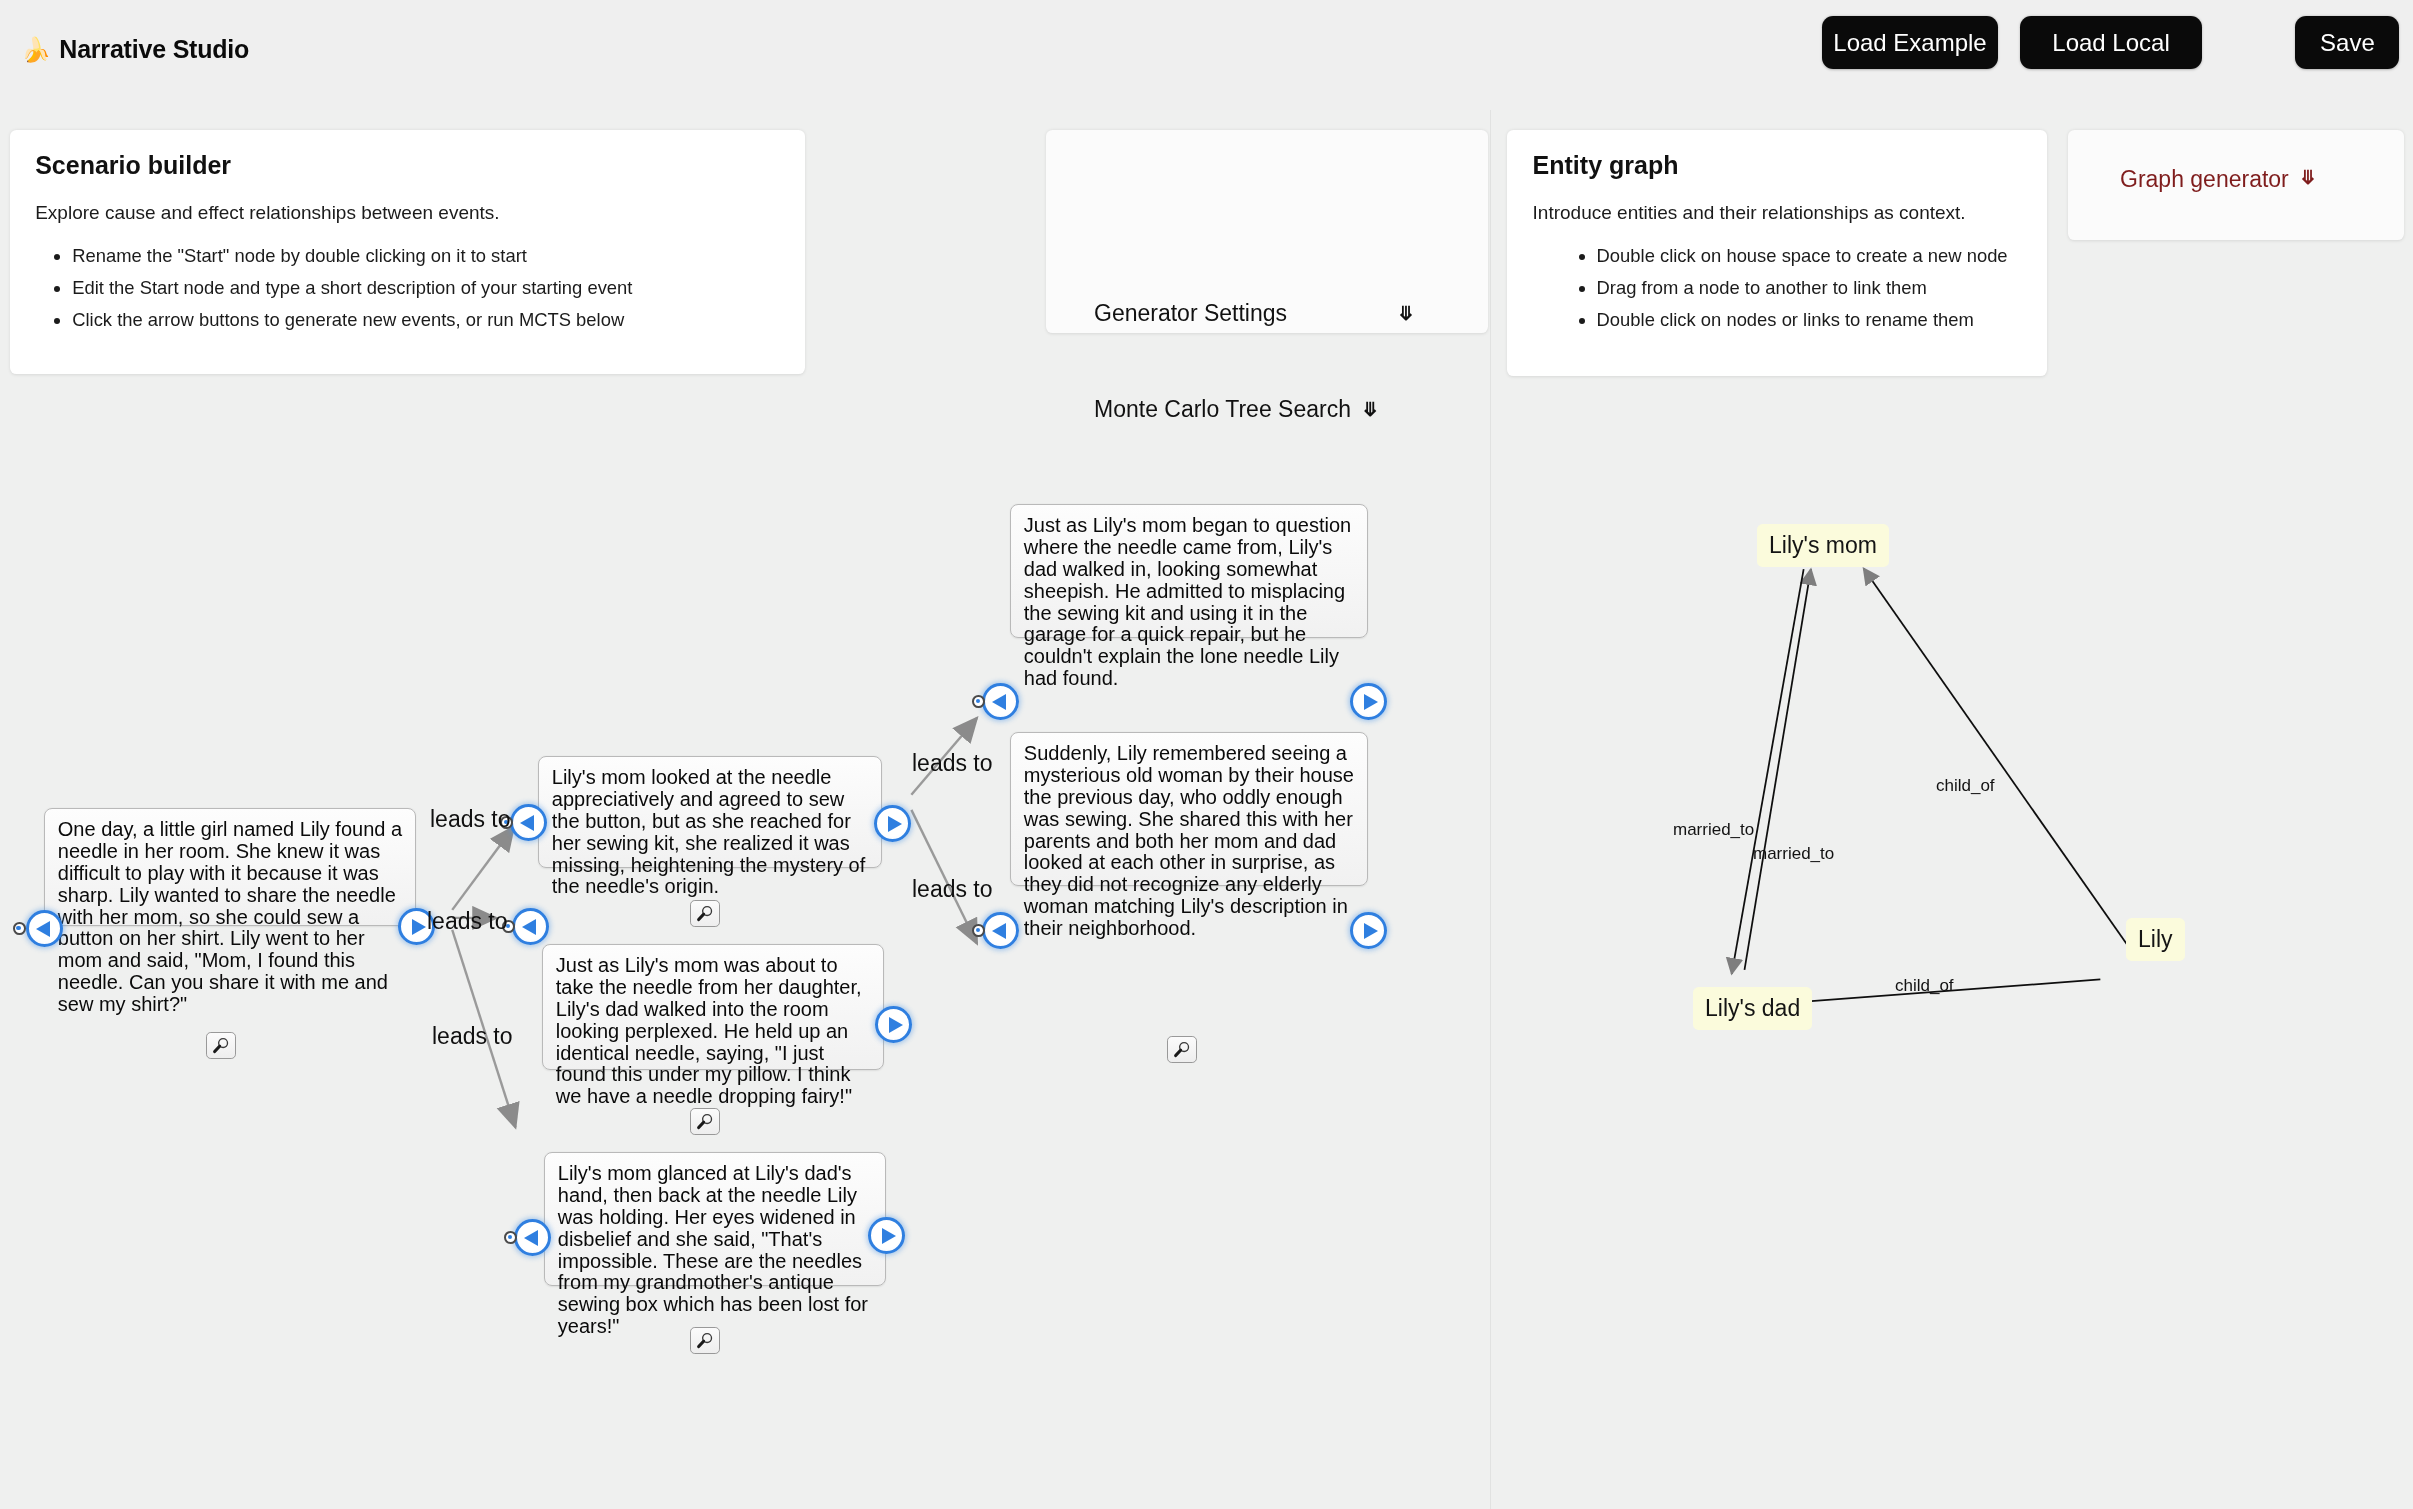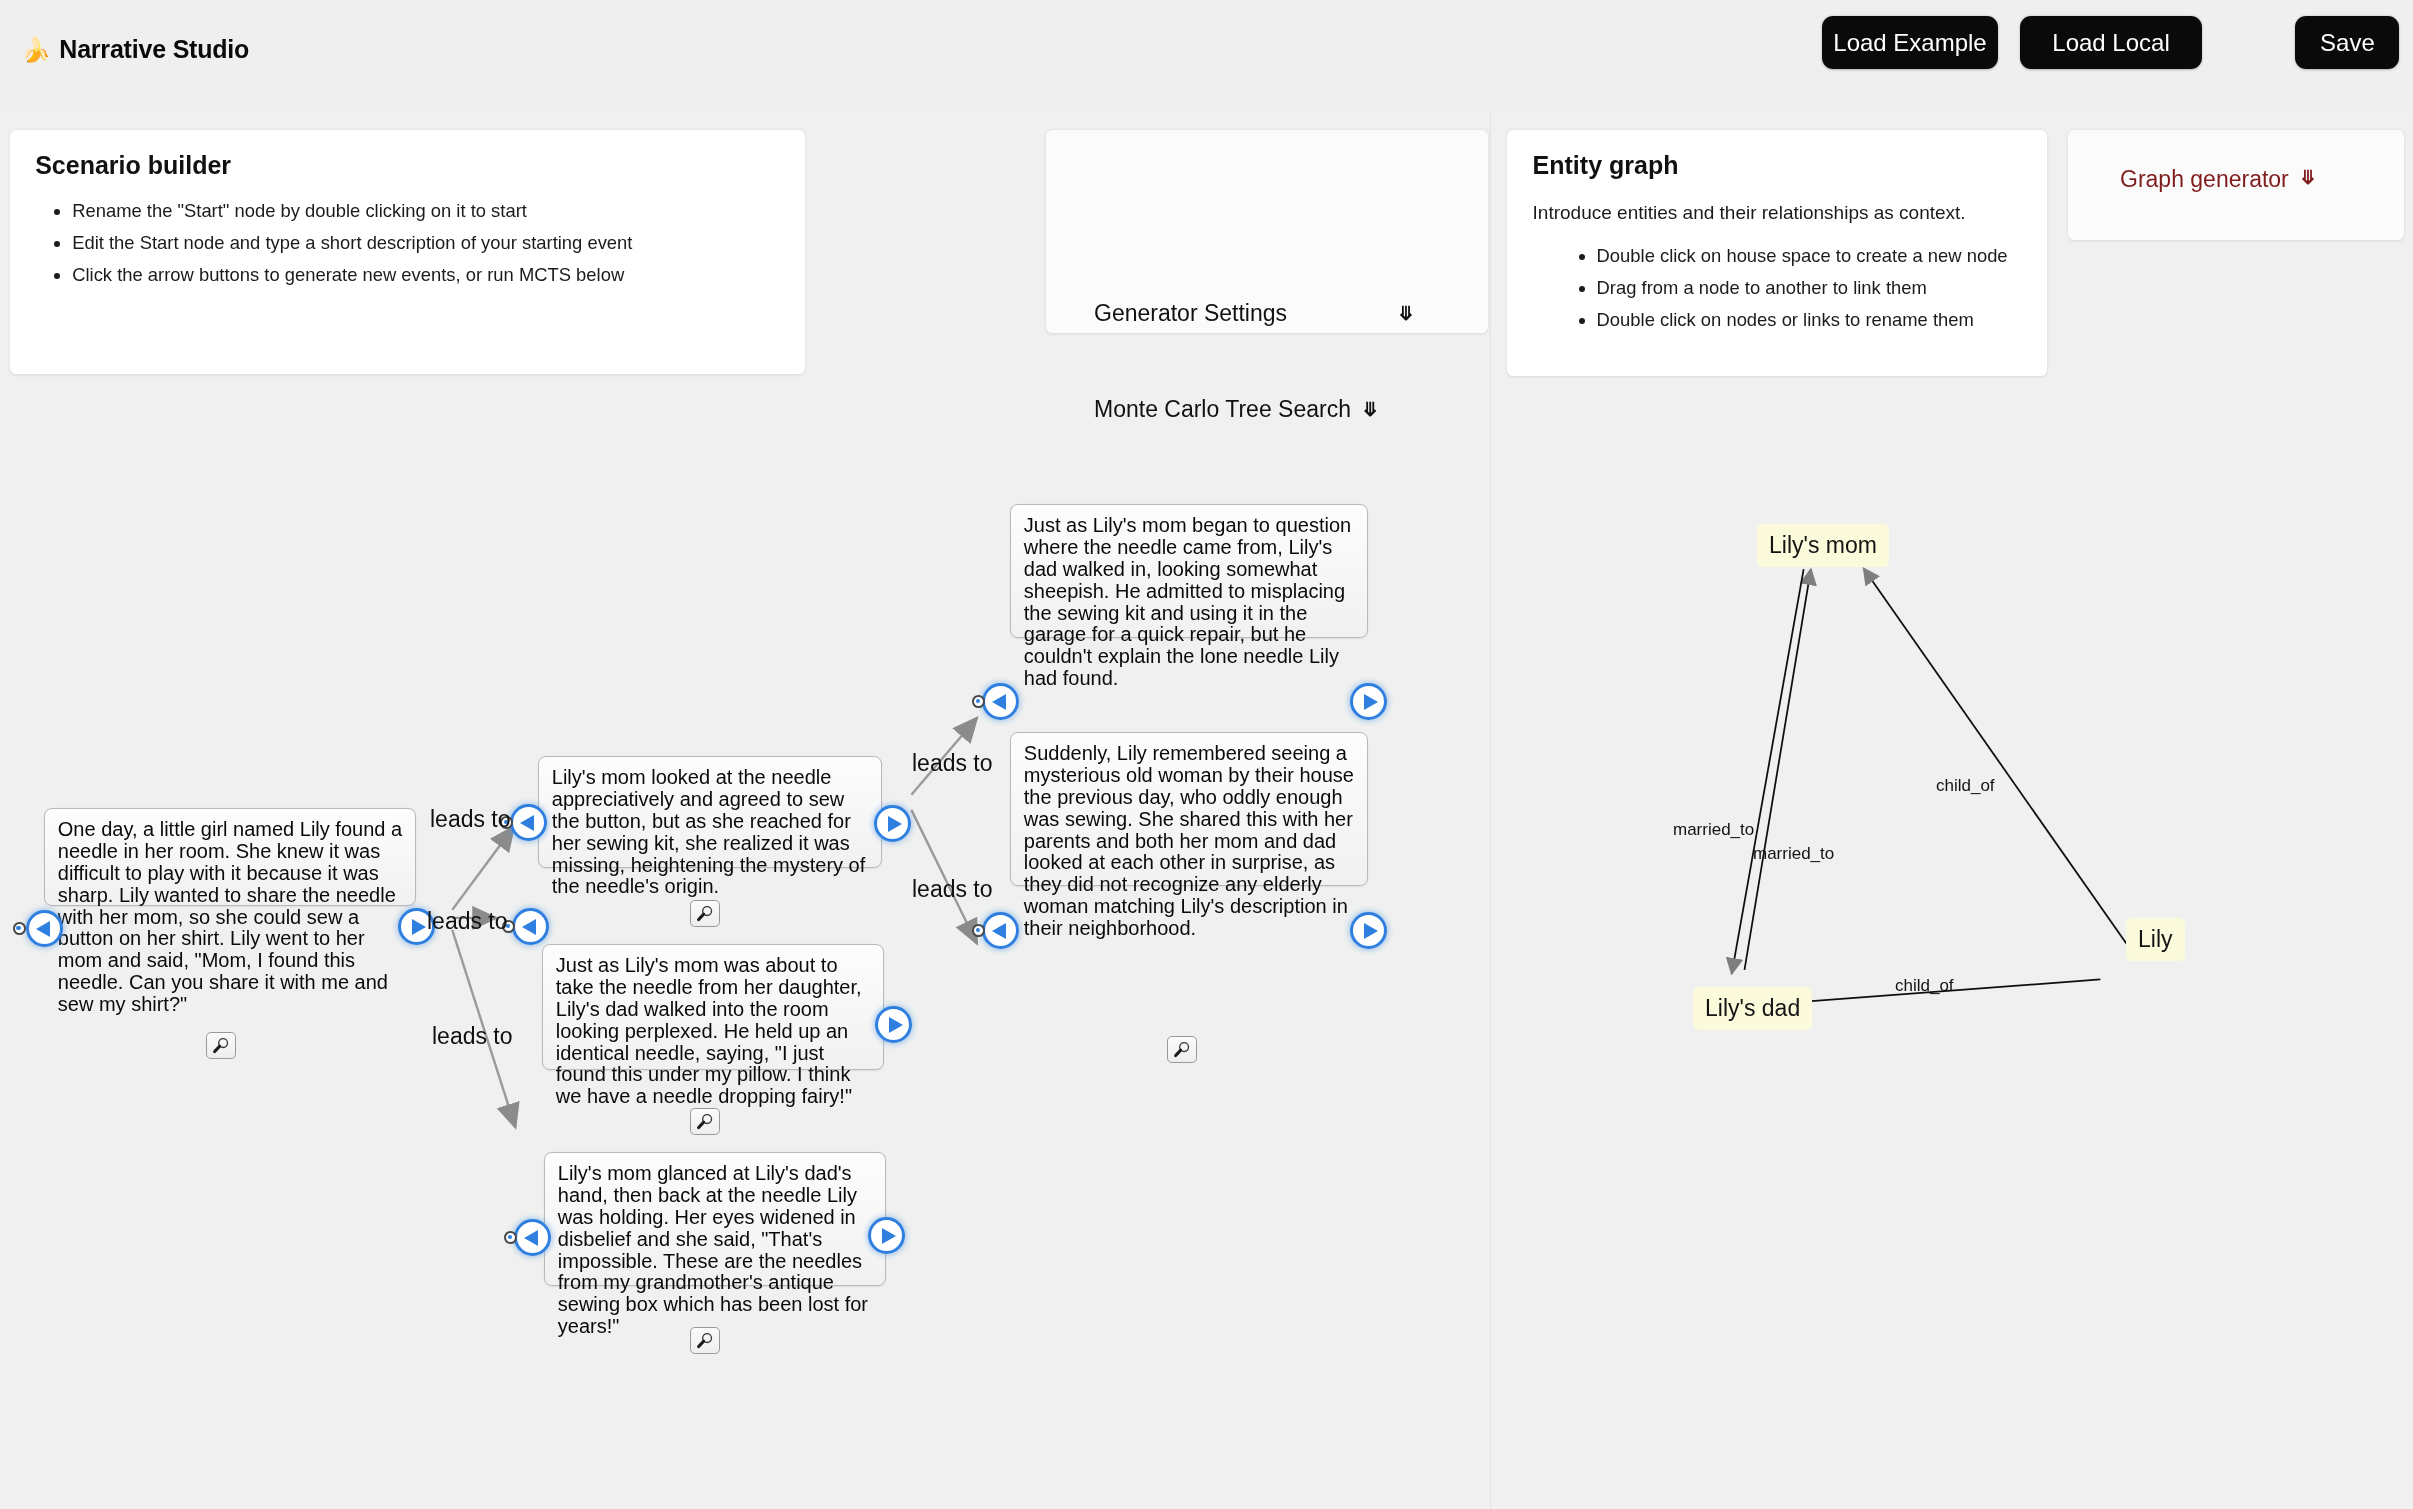--- a/index.html
+++ b/index.html
@@ -249,21 +249,21 @@
       </defs>
       <g stroke="#9a9a9a" stroke-width="3" fill="none" marker-end="url(#ar)">
         <path d="M 565,1010 L 620,1010"></path>
         <path d="M 565,1000 L 642,896"></path>
         <path d="M 565,1025 L 644,1272"></path>
         <path d="M 1139,856 L 1221,760"></path>
         <path d="M 1139,875 L 1221,1042"></path>
       </g>
     </svg>
 
-    <div class="snode" style="left:44px; top:698px; width:372px; height:98px;">
+    <div class="snode" style="left:44px; top:698px; width:372px; height:118px;">
       <span>One day, a little girl named Lily found a needle in her room. She knew it was difficult to play with it because it was sharp. Lily wanted to share the needle with her mom, so she could sew a button on her shirt. Lily went to her mom and said, "Mom, I found this needle. Can you share it with me and sew my shirt?"</span>
     </div>
     <div class="arrow-btn left" style="left:26.4px; top:800px;">
         <span class="tri"></span>
       </div>
     <div class="port-dot" style="left:12.8px; top:812px;">
         <i></i>
       </div>
     <div class="arrow-btn right" style="left:398px; top:798px;">
         <span class="tri"></span>
@@ -411,20 +411,21 @@
     </div>
 
     <div class="erel" style="left:182px; top:710px;">married_to</div>
     <div class="erel" style="left:262px; top:734px;">married_to</div>
     <div class="erel" style="left:445px; top:666px;">child_of</div>
     <div class="erel" style="left:404px; top:866px;">child_of</div>
   </div>
 
   <div class="card" id="card-scenario">
     <h2>Scenario builder</h2>
+    <p class="sub">Explore cause and effect relationships between events.</p>
     <ul>
       <li>Rename the "Start" node by double clicking on it to start</li>
       <li>Edit the Start node and type a short description of your starting event</li>
       <li>Click the arrow buttons to generate new events, or run MCTS below</li>
     </ul>
   </div>
 
   <div class="card" id="card-generator">
     <div class="gen-row" id="gen-settings-row">
       <span>Generator Settings</span>

